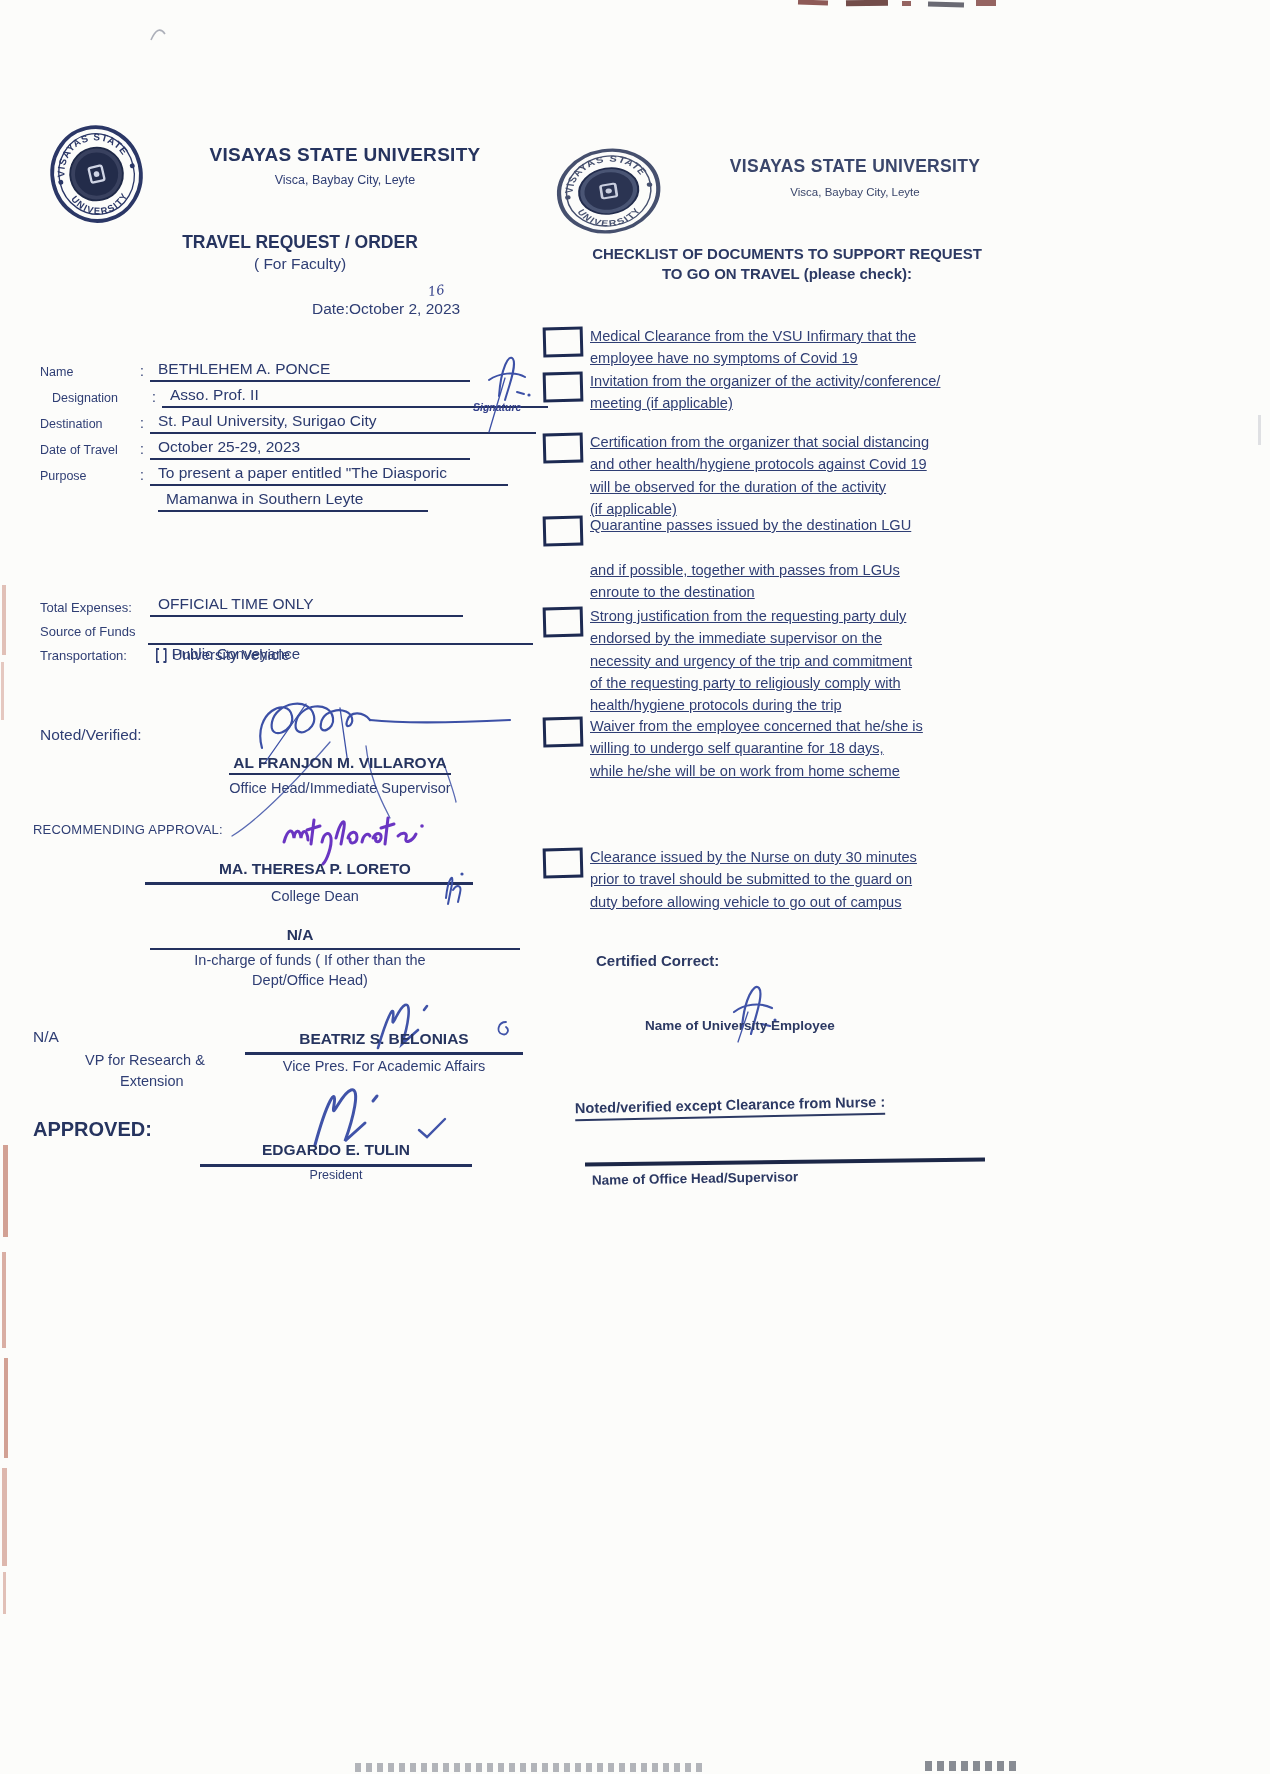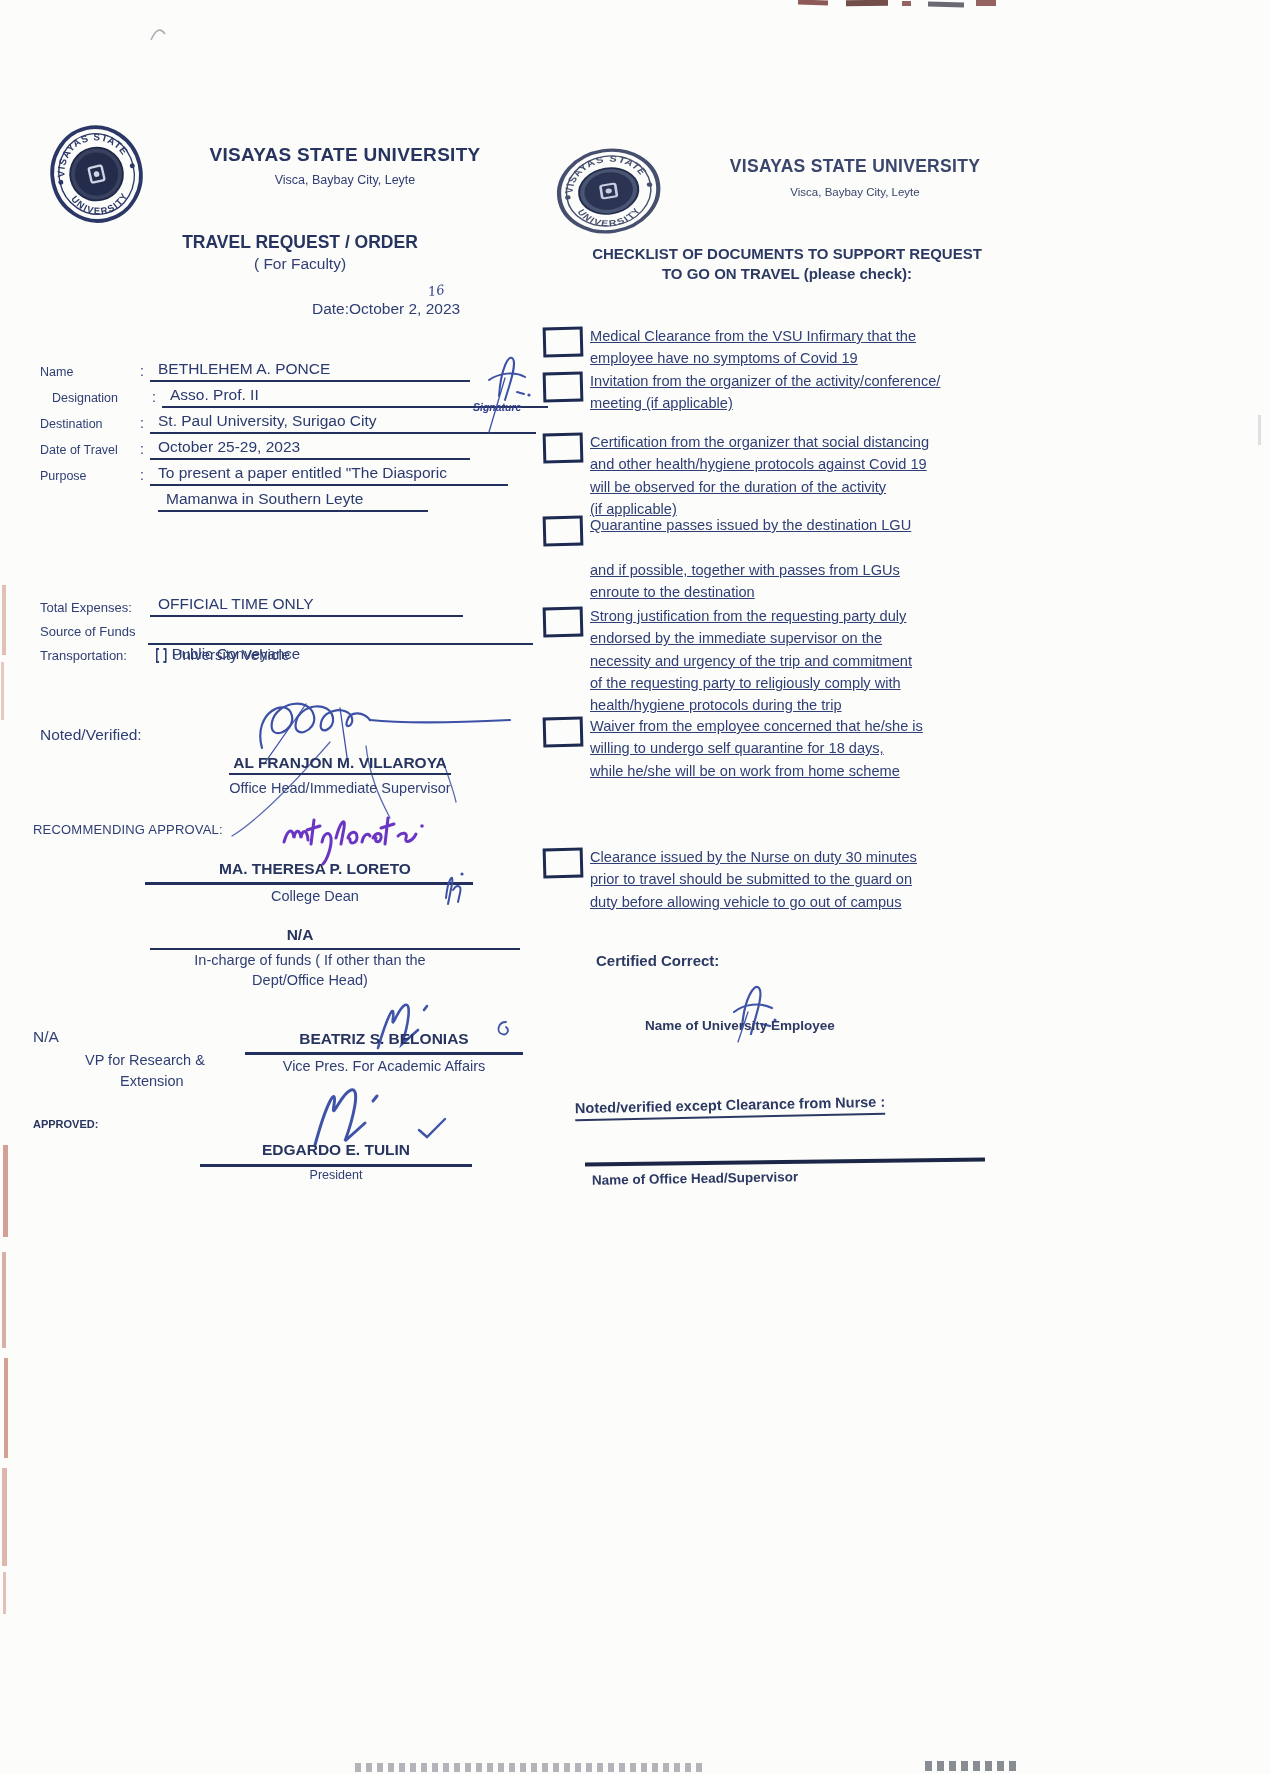--- a/index.html
+++ b/index.html
@@ -172,21 +172,21 @@
   </svg>
   <svg class="sig" style="left:492px;top:1018px;" width="20" height="22" viewBox="0 0 20 22">
     <path d="M14,4 C6,4 4,14 10,16 C15,18 18,12 14,9" fill="none" stroke="#4053a8" stroke-width="1.8" stroke-linecap="round"></path>
   </svg>
   <div class="hline" style="left:245px;top:1052px;width:278px;height:3px;"></div>
   <div class="abs ctr" style="left:245px;top:1030px;width:278px;">
     <span class="b" style="font-size:15.5px;color:#26345f;">BEATRIZ S. BELONIAS</span>
   </div>
   <div class="abs ctr" style="left:245px;top:1058px;width:278px;font-size:14.5px;">Vice Pres. For Academic Affairs</div>
 
-  <div class="abs b" style="left:33px;top:1118px;font-size:11px;color:#26345f;">APPROVED:</div>
+  <div class="abs b" style="left:33px;top:1118px;font-size:20px;color:#26345f;">APPROVED:</div>
   <svg class="sig" style="left:303px;top:1083px;" width="95" height="68" viewBox="0 0 95 68">
     <g fill="none" stroke="#4053a8" stroke-width="3" stroke-linecap="round">
       <path d="M12,62 C24,18 34,2 31,22 C28,40 38,10 48,7 C58,4 50,36 42,58 L62,40"></path>
       <path d="M70,18 l4,-5"></path>
     </g>
   </svg>
   <svg class="sig" style="left:415px;top:1116px;" width="34" height="24" viewBox="0 0 34 24">
     <path d="M4,14 l8,7 L30,3" fill="none" stroke="#4053a8" stroke-width="2.4" stroke-linecap="round"></path>
   </svg>
   <div class="hline" style="left:200px;top:1164px;width:272px;height:3px;"></div>

